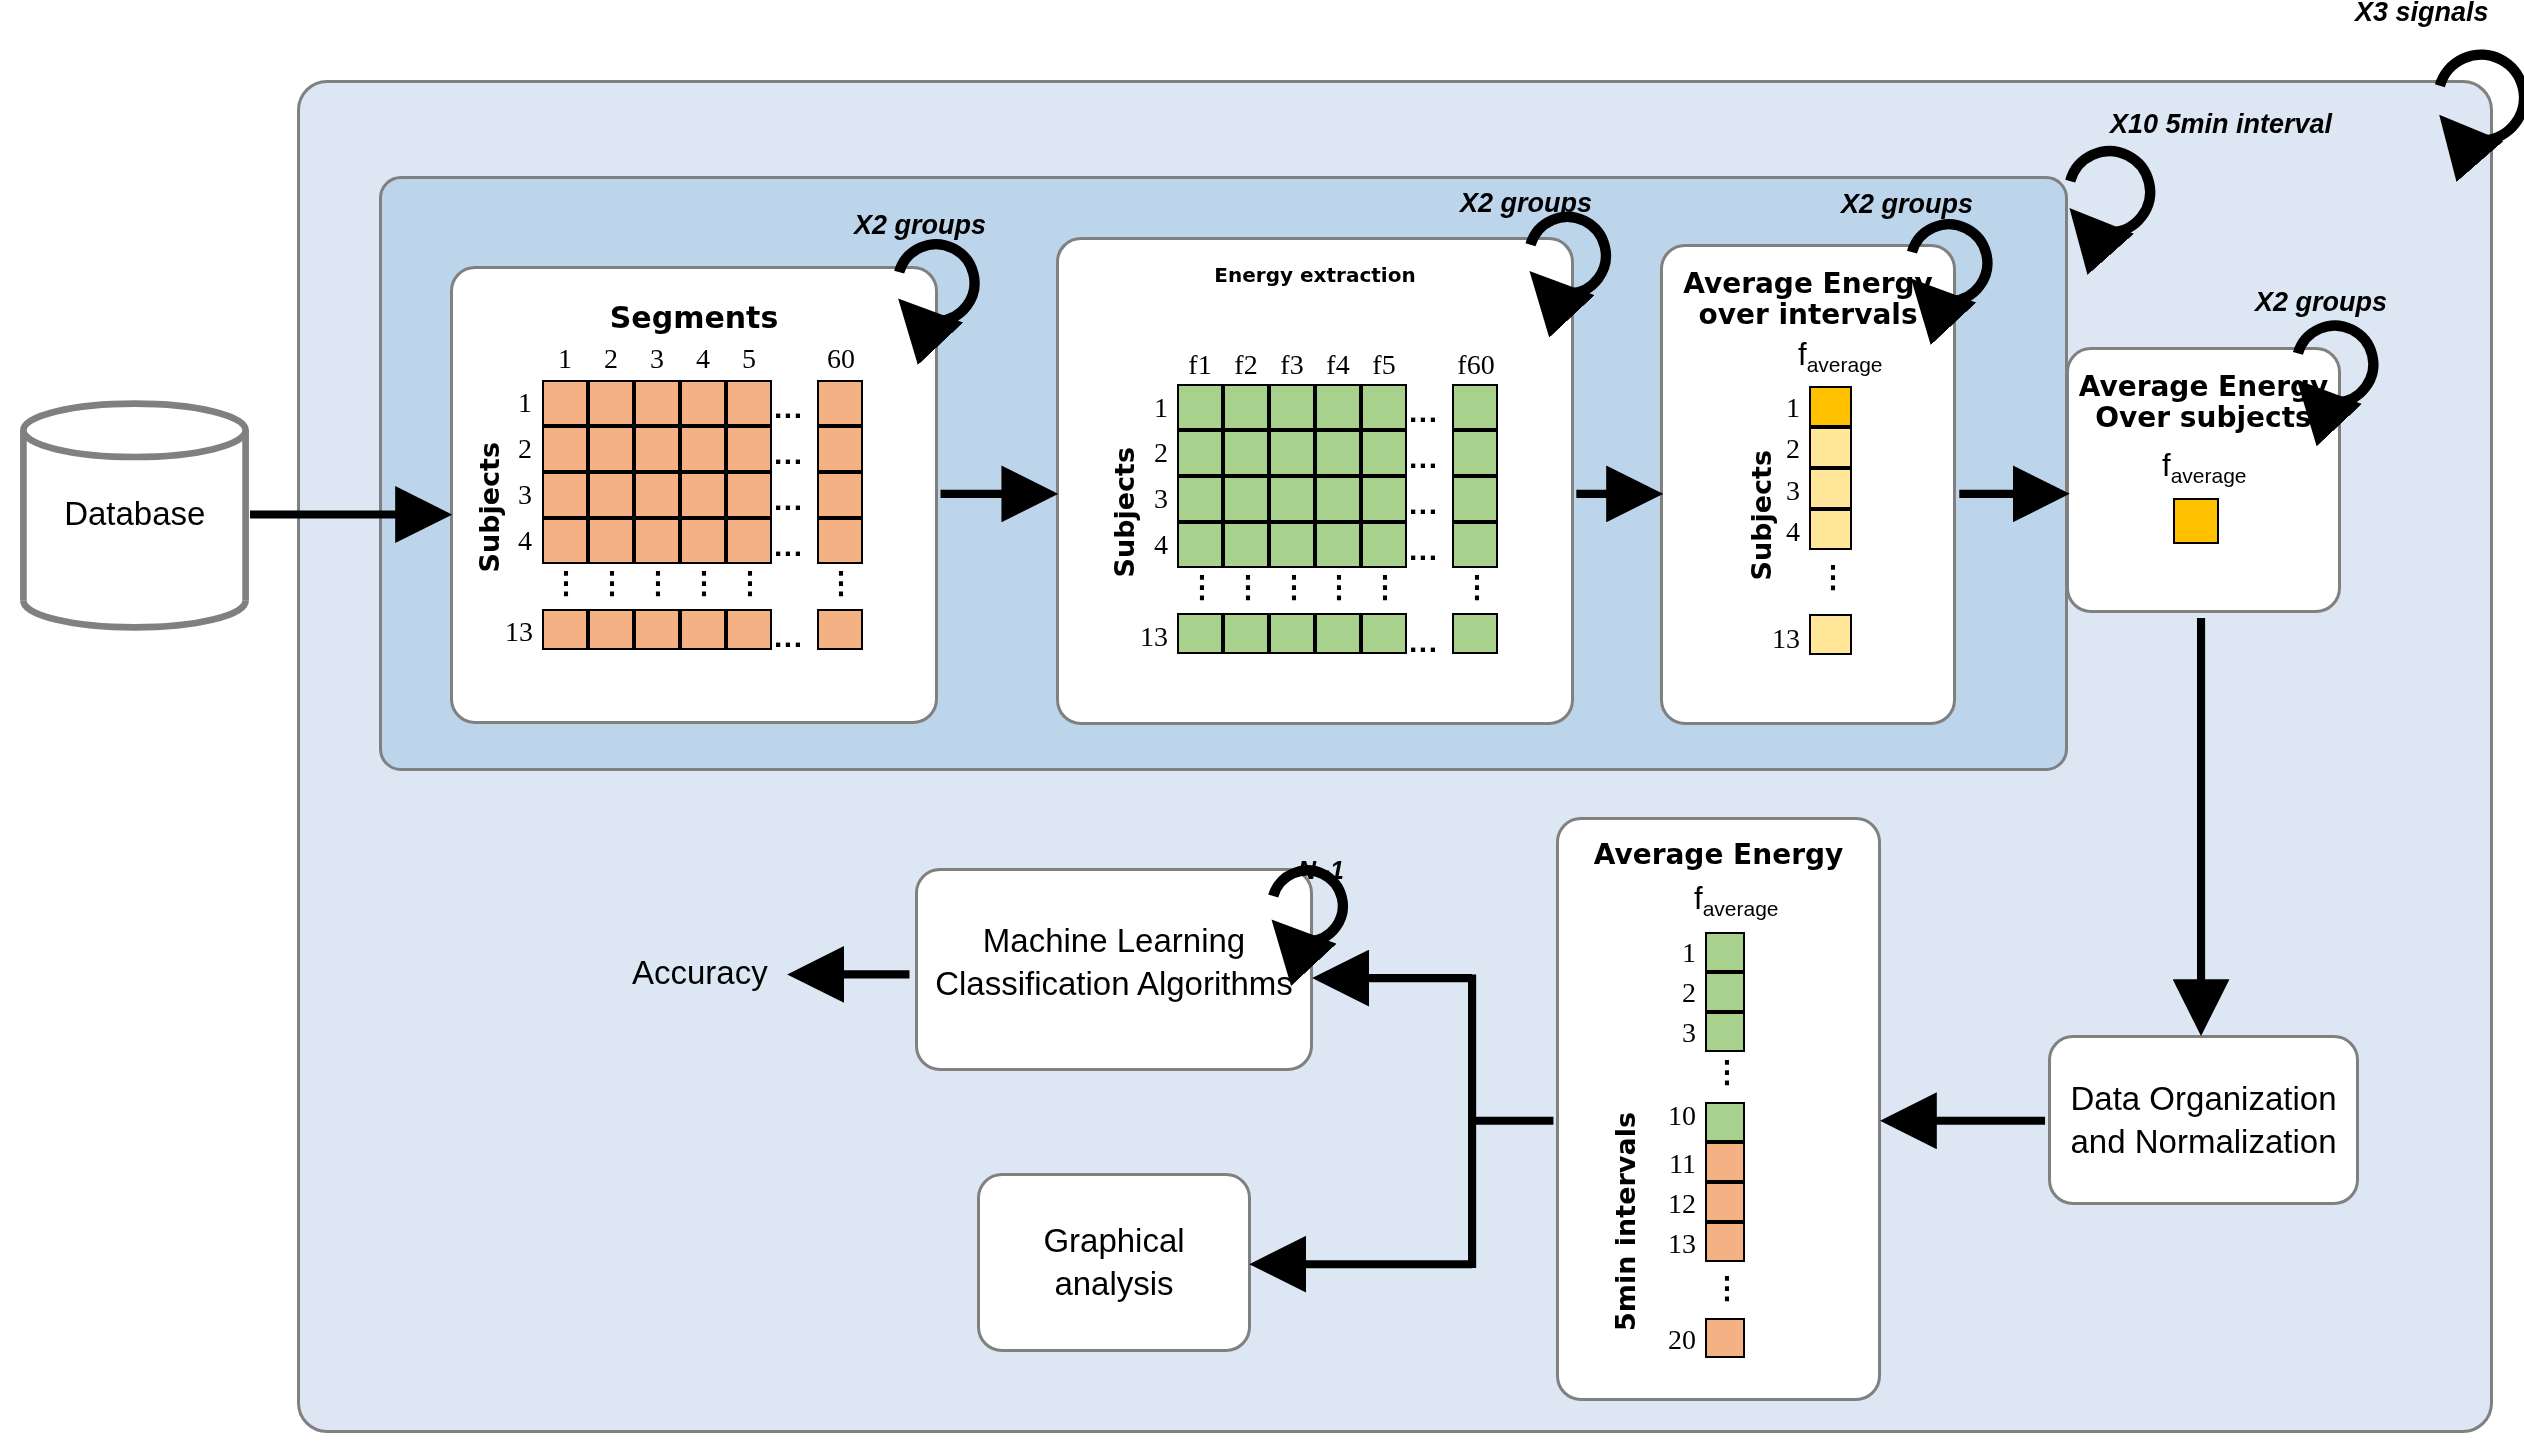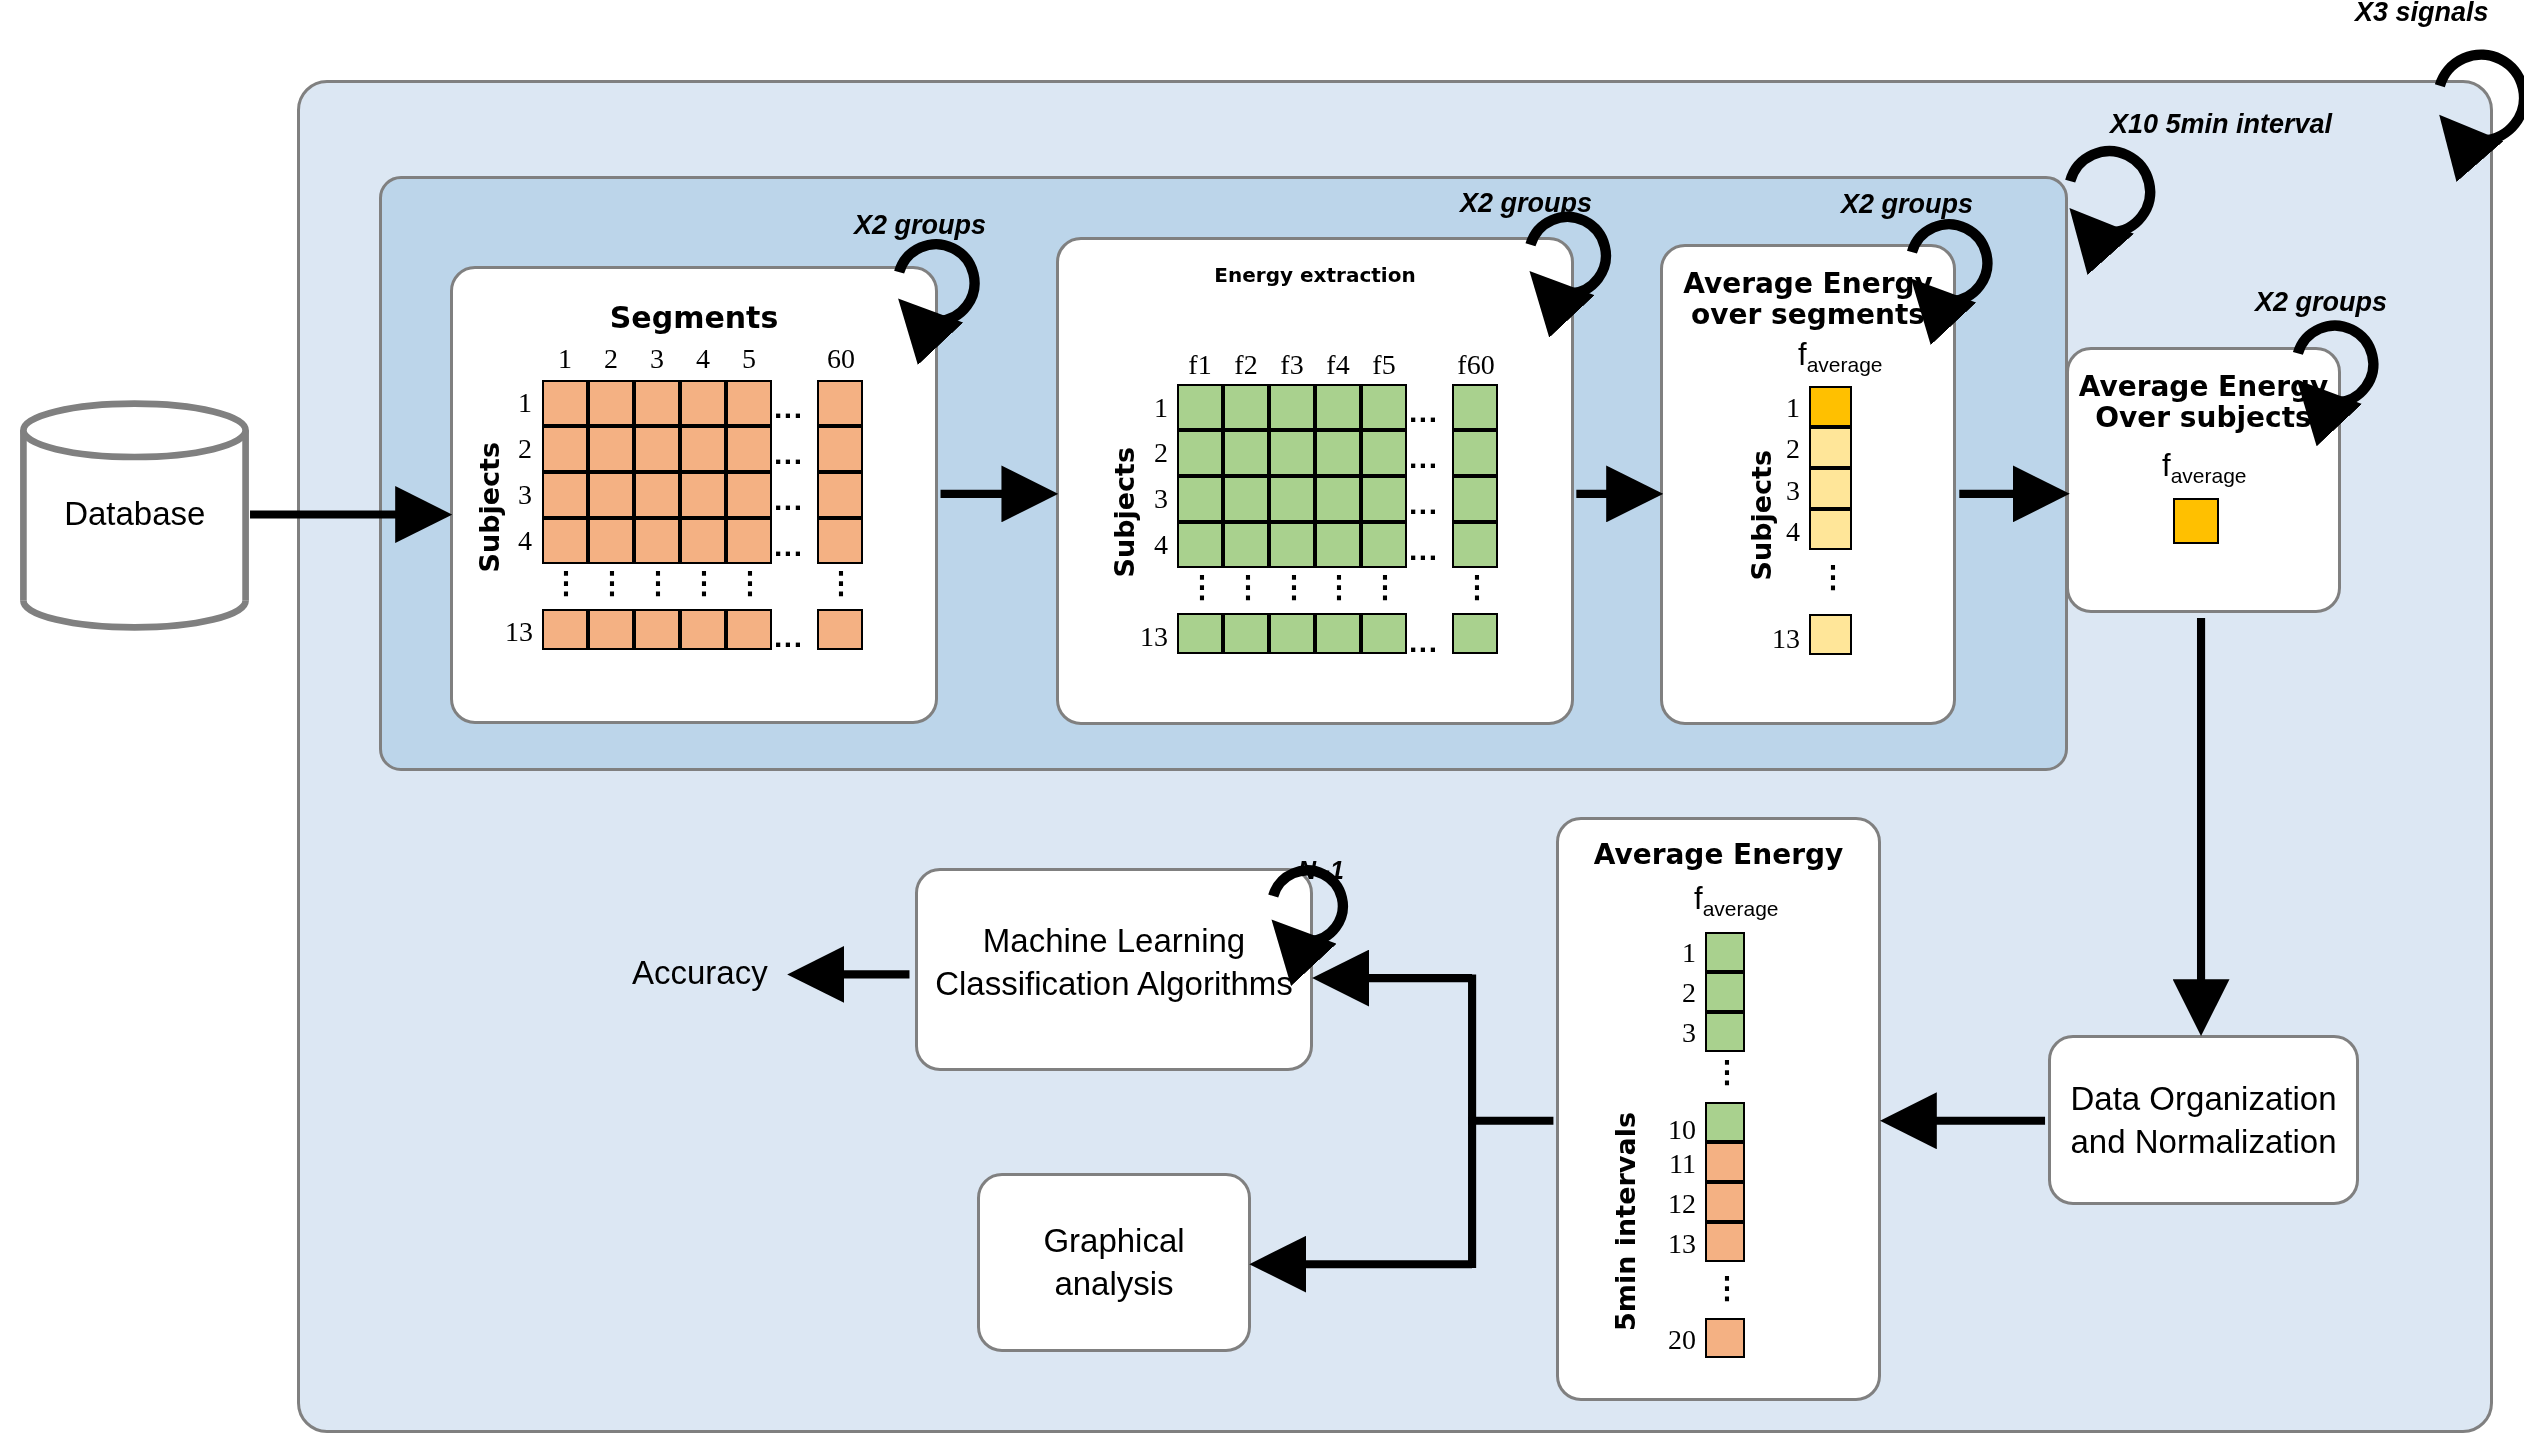--- a/index.html
+++ b/index.html
@@ -241,21 +241,21 @@
       </div>
     </div>
     <div class="cellbox green" style="position:absolute;left:393px;top:373px;width:46px;height:41px;"></div>
 
     <div class="axis-label rot" style="left:-9px;top:248px;width:148px;">Subjects</div>
   </div>
 
   <div class="card" id="avgseg-card" style="left:1660px;top:244px;width:296px;height:481px;">
     <div class="card-title" style="top:21px;font-size:28px;">
       <div>Average Energy</div>
-      <div>over segments</div>
+      <div>over intervals</div>
     </div>
 
     <div class="fav" style="left:135px;top:90px;">
       <span>f</span><sub>average</sub>
     </div>
 
     <div class="rowhead" style="left:96px;top:145px;width:41px;">1</div>
     <div class="rowhead" style="left:96px;top:186px;width:41px;">2</div>
     <div class="rowhead" style="left:96px;top:228px;width:41px;">3</div>
     <div class="rowhead" style="left:96px;top:269px;width:41px;">4</div>
@@ -288,21 +288,21 @@
   <div class="card" id="avgint-card" style="left:1556px;top:817px;width:325px;height:584px;">
     <div class="card-title" style="top:19px;font-size:28px;">Average Energy</div>
 
     <div class="fav" style="left:135px;top:61px;">
       <span>f</span><sub>average</sub>
     </div>
 
     <div class="rowhead" style="left:96px;top:117px;width:41px;">1</div>
     <div class="rowhead" style="left:96px;top:157px;width:41px;">2</div>
     <div class="rowhead" style="left:96px;top:197px;width:41px;">3</div>
-    <div class="rowhead" style="left:72px;top:294px;width:65px;">10</div>
+    <div class="rowhead" style="left:72px;top:280px;width:65px;">10</div>
     <div class="rowhead" style="left:72px;top:328px;width:65px;">11</div>
     <div class="rowhead" style="left:72px;top:368px;width:65px;">12</div>
     <div class="rowhead" style="left:72px;top:408px;width:65px;">13</div>
     <div class="rowhead" style="left:72px;top:504px;width:65px;">20</div>
 
     <div class="matrix" style="left:146px;top:112px;">
       <div class="cellbox green" style="width:40px;height:40px;"></div>
       <div class="cellbox green" style="width:40px;height:40px;"></div>
       <div class="cellbox green" style="width:40px;height:40px;"></div>
     </div>

